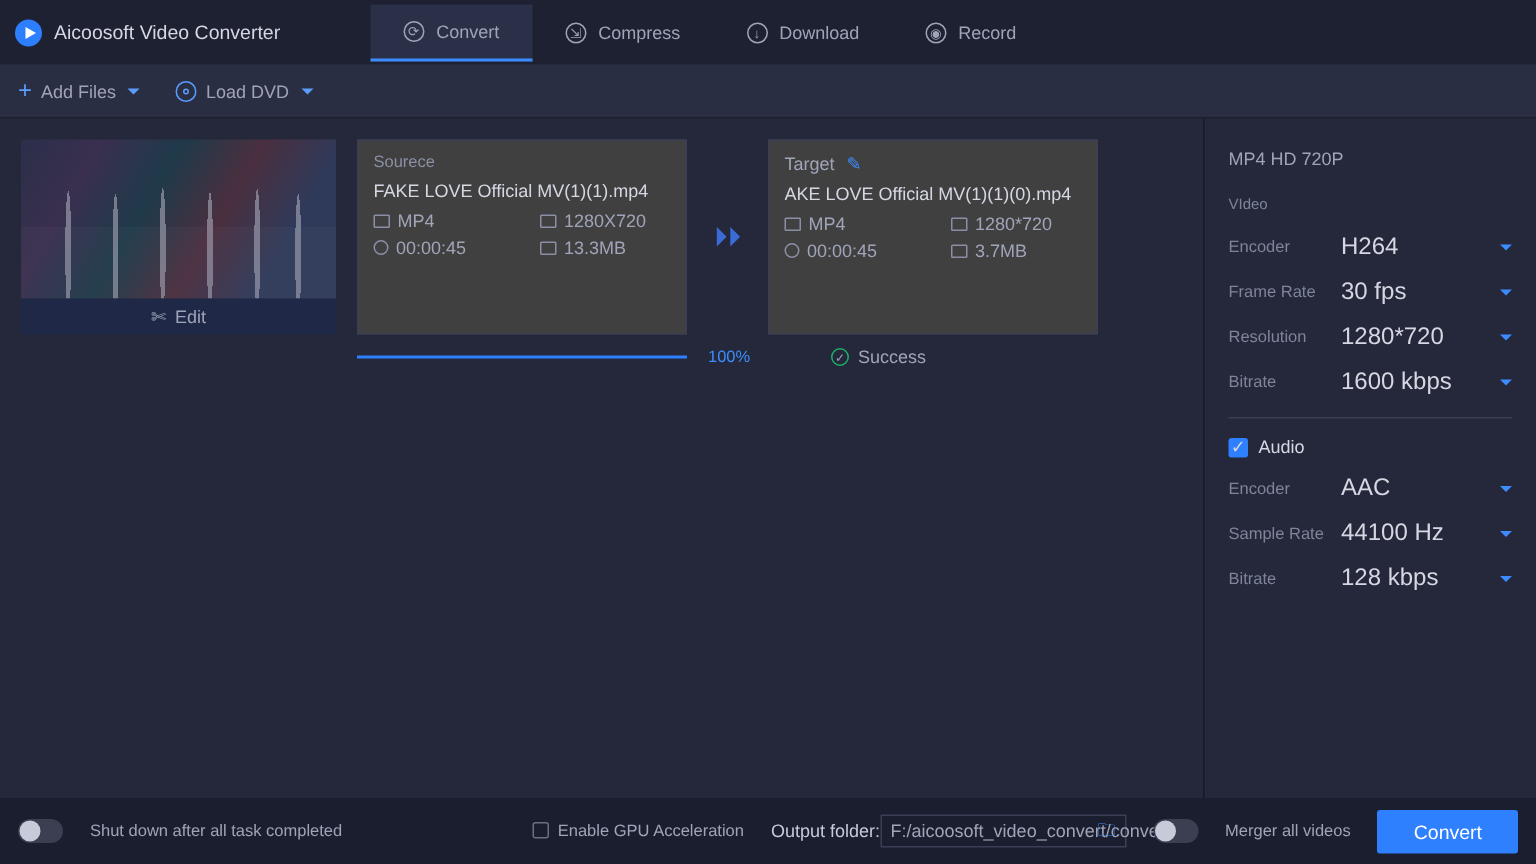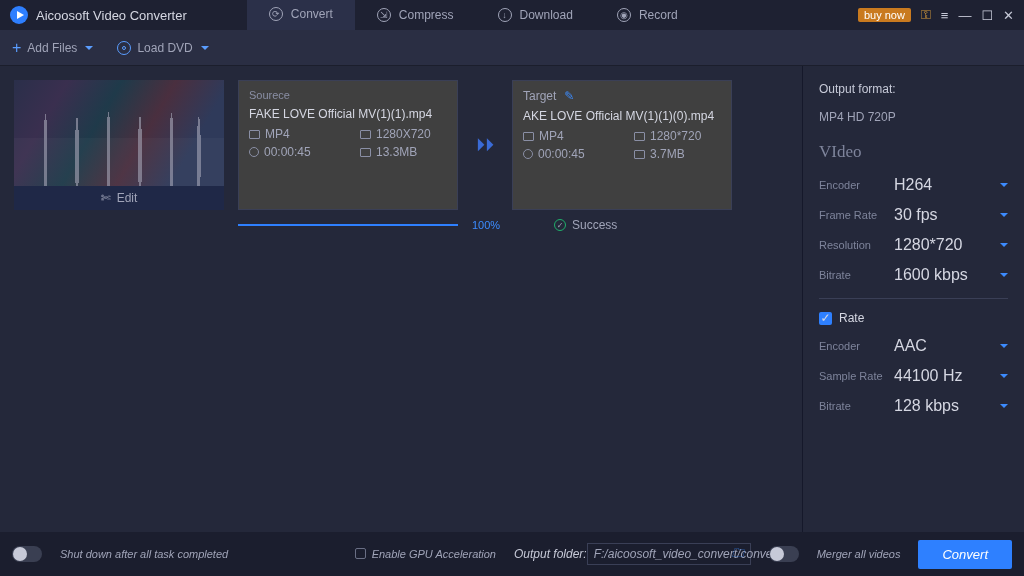--- a/index.html
+++ b/index.html
@@ -1,17 +1,17 @@
 <!DOCTYPE html>
 <html><head>
 <meta charset="utf-8">
 <style>
 *{box-sizing:border-box;margin:0;padding:0;font-family:-apple-system,Segoe UI,Arial,sans-serif;font-size:12px;color:#a0a4b8;}
 body{width:1024px;height:576px;background:#24283a;overflow:hidden;display:flex;flex-direction:column;}
-.titlebar{height:30px;background:#1e2132;display:flex;align-items:center;padding:0 10px;}
+.titlebar{height:43px;background:#1e2132;display:flex;align-items:center;padding:0 10px;}
 .logo-icon{width:18px;height:18px;border-radius:50%;background:#2e7fff;display:flex;align-items:center;justify-content:center;margin-right:8px;}
 .logo-icon::after{content:"";border-left:7px solid #fff;border-top:4px solid transparent;border-bottom:4px solid transparent;margin-left:2px;}
 .app-title{color:#d5d7e2;font-size:13px;}
 .tabs{display:flex;margin-left:60px;}
 .tab{height:38px;padding:0 22px;display:flex;align-items:center;gap:8px;color:#9aa0b4;cursor:pointer;}
 .tab.active{background:#2b3049;color:#3c8cff;border-bottom:2px solid #3c8cff;}
 .tab .ticon{width:14px;height:14px;border:1.5px solid currentColor;border-radius:50%;display:flex;align-items:center;justify-content:center;font-size:9px;}
 .titlebar-right{margin-left:auto;display:flex;align-items:center;gap:10px;}
 .buynow{background:#c97a1f;color:#fff;padding:1px 6px;font-size:11px;border-radius:2px;}
 .winbtn{color:#c7cad8;font-size:13px;cursor:pointer;}
@@ -47,30 +47,30 @@
 .arrow{align-self:center;color:#3a6bd6;font-size:18px;padding:0 4px;}
 .progress-row{display:flex;align-items:center;gap:14px;margin-top:2px;}
 .progress-row .spacer{width:210px;}
 .pbar{flex:0 0 220px;height:2px;background:#2e80ff;}
 .pct{color:#3c8cff;font-size:11px;width:40px;}
 .status{display:flex;align-items:center;gap:6px;color:#1fae6b;font-size:11px;margin-left:28px;}
 .chk{width:12px;height:12px;border:1.5px solid #1fae6b;border-radius:50%;display:flex;align-items:center;justify-content:center;font-size:8px;}
 .sidebar{width:222px;border-left:1px solid #15182a;padding:16px 16px 0;display:flex;flex-direction:column;}
 .of-label{color:#c7cad8;font-size:12px;margin-bottom:10px;}
 .preset{display:flex;align-items:center;justify-content:space-between;color:#d5d7e2;font-size:12px;cursor:pointer;padding:4px 0 14px;}
-.sec-label{color:#7e849b;font-size:17px;margin:4px 0 8px;font-family:Liberation Serif, serif;}
+.sec-label{color:#7e849b;font-size:10px;margin:4px 0 8px;}
 .field{display:flex;align-items:center;justify-content:space-between;padding:6px 0;}
 .field .k{color:#7e849b;font-size:11px;width:75px;}
 .field .v{color:#d5d7e2;font-size:16px;flex:1;cursor:pointer;}
 .field .c{width:0;height:0;border-left:4px solid transparent;border-right:4px solid transparent;border-top:4px solid #3c8cff;}
 .divider{height:1px;background:#3a3f56;margin:8px 0;}
 .aud-head{display:flex;align-items:center;gap:7px;padding:4px 0 6px;}
 .cbx{width:13px;height:13px;background:#2e80ff;display:flex;align-items:center;justify-content:center;color:#fff;font-size:10px;border-radius:2px;}
 .aud-head span{color:#d5d7e2;font-size:12px;}
-.footer{height:44px;background:#1b1e2e;display:flex;align-items:center;padding:0 12px;gap:18px;font-style:italic;}
+.footer{height:44px;background:#1b1e2e;display:flex;align-items:center;padding:0 12px;gap:18px;}
 .toggle{width:30px;height:16px;background:#3a3f52;border-radius:8px;position:relative;cursor:pointer;}
 .toggle::after{content:"";position:absolute;width:14px;height:14px;background:#c7cad8;border-radius:50%;top:1px;left:1px;}
 .flabel{color:#a0a4b8;font-size:11px;}
 .gpu{display:flex;align-items:flex-start;gap:6px;margin-left:auto;}
 .gpu-cb{width:11px;height:11px;border:1px solid #6a6f85;border-radius:2px;}
 .ofolder{display:flex;align-items:center;gap:0;}
 .ofolder .lbl{color:#c7cad8;font-size:12px;}
 .ofolder .path{width:164px;height:22px;border:1px solid #3a3f56;padding:0 6px;display:flex;align-items:center;color:#5e6378;font-size:10.5px;position:relative;}
 .folder-ic{position:absolute;right:6px;color:#3c8cff;}
 .convert-btn{background:#2e80ff;color:#fff;padding:7px 24px;font-size:13px;border-radius:2px;cursor:pointer;}
@@ -92,28 +92,20 @@
       </div>
     <div class="tab">
         <span class="ticon">↓</span>
         <span>Download</span>
       </div>
     <div class="tab">
         <span class="ticon">◉</span>
         <span>Record</span>
       </div>
   </div>
-  <div class="titlebar-right">
-    <span class="buynow">buy now</span>
-    <span class="winbtn" style="color:#d69a3a">⚿</span>
-    <span class="winbtn">≡</span>
-    <span class="winbtn">—</span>
-    <span class="winbtn">☐</span>
-    <span class="winbtn">✕</span>
-  </div>
 </div>
 
 <div class="toolbar">
   <div class="tbtn">
       <span class="plus">+</span>
       <span>Add Files</span>
     </div>
   <span class="caret"></span>
   <div style="width:8px"></div>
   <div class="tbtn">
@@ -187,21 +179,20 @@
       <div class="pbar"></div>
       <div class="pct">100%</div>
       <div class="status">
           <span class="chk">✓</span>
           <span>Success</span>
         </div>
     </div>
   </div>
 
   <div class="sidebar">
-    <div class="of-label">Output format:</div>
     <div class="preset">
         <span>MP4 HD 720P</span>
         <span class="c"></span>
       </div>
     <div class="sec-label">VIdeo</div>
     <div class="field">
         <span class="k">Encoder</span>
         <span class="v">H264</span>
         <span class="c"></span>
       </div>
@@ -216,21 +207,21 @@
         <span class="c"></span>
       </div>
     <div class="field">
         <span class="k">Bitrate</span>
         <span class="v">1600 kbps</span>
         <span class="c"></span>
       </div>
     <div class="divider"></div>
     <div class="aud-head">
         <span class="cbx">✓</span>
-        <span>Rate</span>
+        <span>Audio</span>
       </div>
     <div class="field">
         <span class="k">Encoder</span>
         <span class="v">AAC</span>
         <span class="c"></span>
       </div>
     <div class="field">
         <span class="k">Sample Rate</span>
         <span class="v">44100 Hz</span>
         <span class="c"></span>

